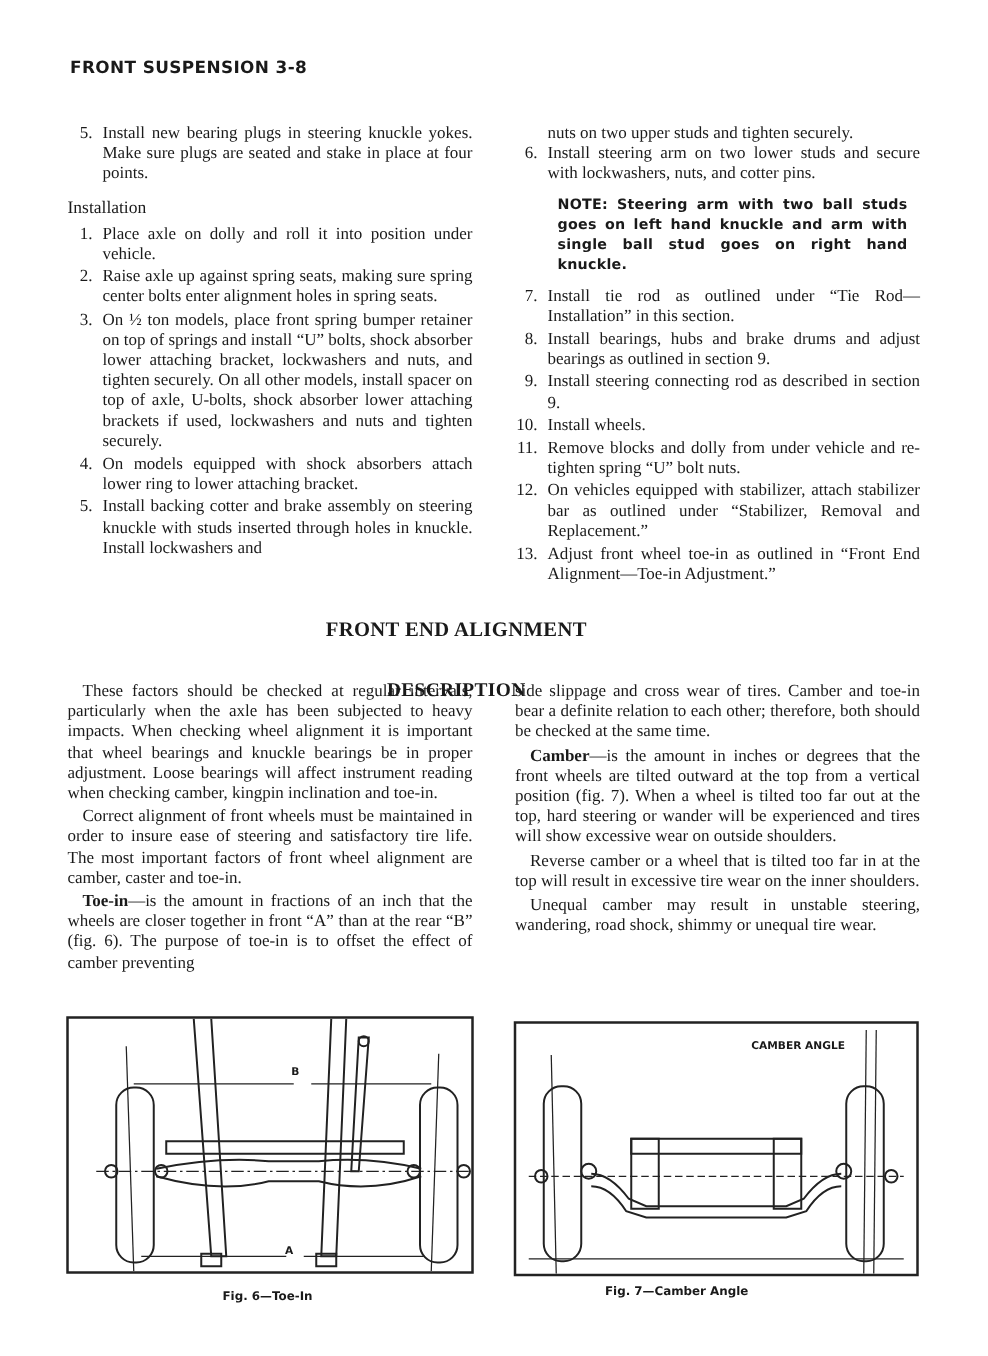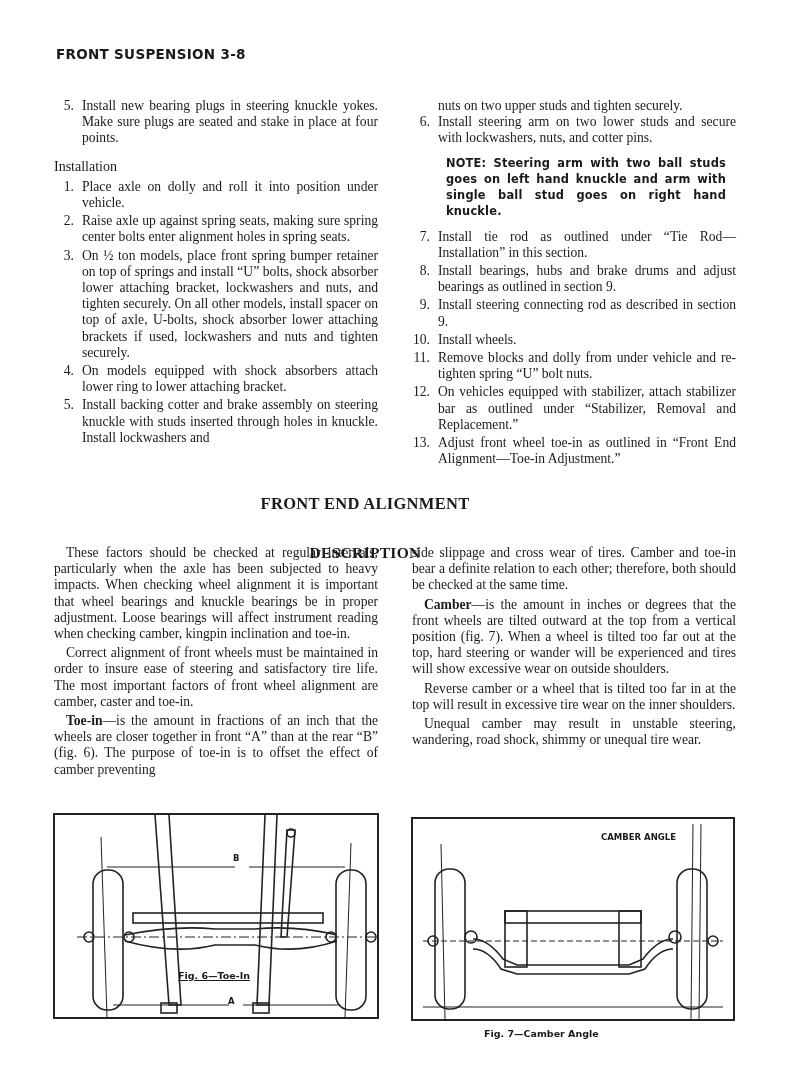--- a/index.html
+++ b/index.html
@@ -19,21 +19,21 @@
   .st2 { top: 544px; font-size: 15.5px; }
   .col-left-bot { left: 54px; top: 545px; width: 324px; }
   .col-right-bot { left: 412px; top: 545px; width: 324px; }
   .para { text-indent: 12px; margin: 0 0 3px 0; }
   .para b { font-weight: bold; }
   .fig { position: absolute; border: 2px solid #222; }
   .fig6 { left: 53px; top: 813px; width: 322px; height: 202px; }
   .fig7 { left: 411px; top: 817px; width: 320px; height: 200px; }
   .fig svg { width: 100%; height: 100%; display: block; }
   .caption { position: absolute; font-family: "DejaVu Sans", sans-serif; font-weight: bold; font-size: 9.5px; }
-  .cap6 { left: 178px; top: 970px; text-decoration: underline; }
+  .cap6 { left: 178px; top: 1032px; }
   .cap7 { left: 484px; top: 1028px; }
   .camber-label { font-family: "DejaVu Sans", sans-serif; font-weight: bold; font-size: 8.5px; }
 </style>
 </head>
 <body>
 
 <div class="page-header">FRONT SUSPENSION 3-8</div>
 
 <div class="col col-left-top">
   <div class="item">

